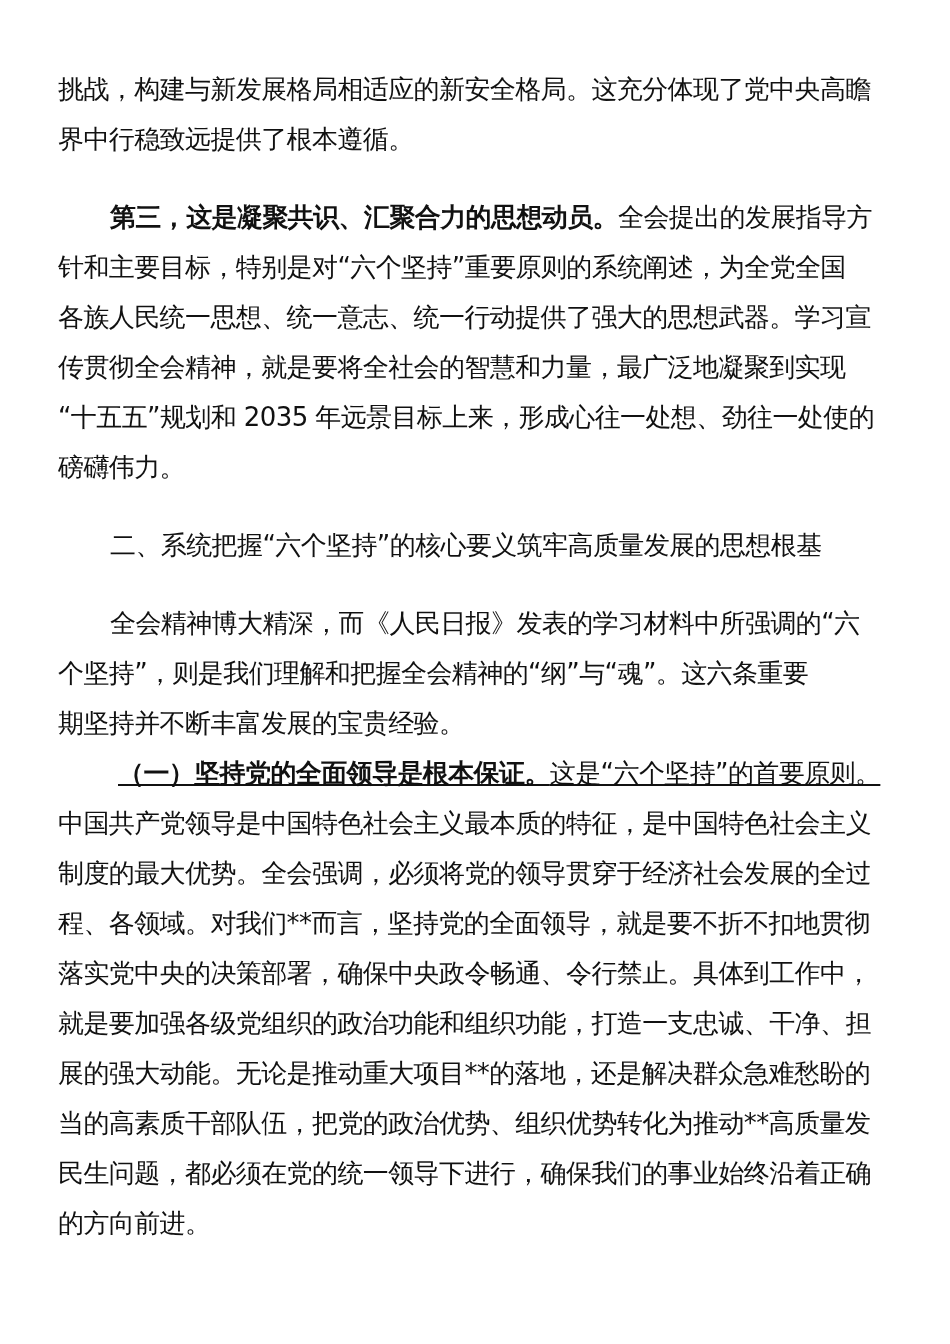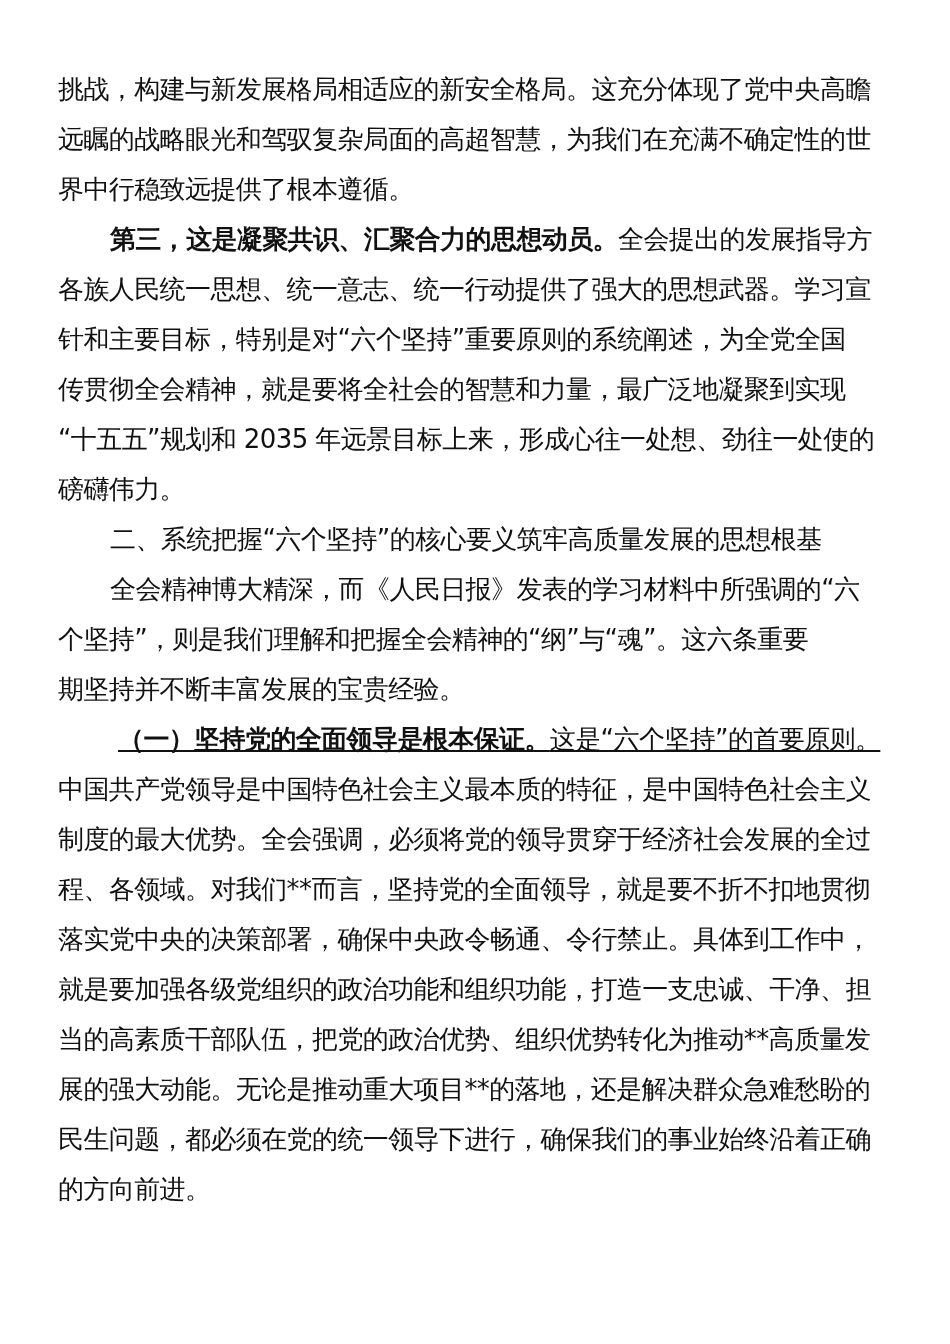--- a/index.html
+++ b/index.html
@@ -10,46 +10,45 @@
     }
     .lines {
       position: absolute; left: 58px; top: 67px; width: 840px;
       font-family: "DejaVu Sans", "Liberation Sans", sans-serif;
       font-size: 26px; color: #111111;
     }
     .line {
       height: 50px; line-height: 44px; white-space: nowrap;
       letter-spacing: -0.6px;
     }
-    .indent { padding-left: 52px; }
+    .indent { padding-left: 52px; margin-top: 28px; }
     .indent-b { padding-left: 60px; text-decoration: underline; }
     .b { font-weight: bold; }
   </style>
 </head>
 <body>
 
 <div class="page">
   <div class="lines">
     <div class="line"><span>挑战，构建与新发展格局相适应的新安全格局。这充分体现了党中央高瞻</span></div>
-    <div class="line"><span>远瞩的战略眼光和驾驭复杂局面的高超智慧，为我们在充满不确定性的世</span></div>
     <div class="line"><span>界中行稳致远提供了根本遵循。</span></div>
     <div class="line indent"><span class="b">第三，这是凝聚共识、汇聚合力的思想动员。</span><span>全会提出的发展指导方</span></div>
+    <div class="line"><span>针和主要目标，特别是对“六个坚持”重要原则的系统阐述，为全党全国</span></div>
     <div class="line"><span>各族人民统一思想、统一意志、统一行动提供了强大的思想武器。学习宣</span></div>
-    <div class="line"><span>针和主要目标，特别是对“六个坚持”重要原则的系统阐述，为全党全国</span></div>
     <div class="line"><span>传贯彻全会精神，就是要将全社会的智慧和力量，最广泛地凝聚到实现</span></div>
     <div class="line"><span>“十五五”规划和 2035 年远景目标上来，形成心往一处想、劲往一处使的</span></div>
     <div class="line"><span>磅礴伟力。</span></div>
     <div class="line indent"><span>二、系统把握“六个坚持”的核心要义筑牢高质量发展的思想根基</span></div>
     <div class="line indent"><span>全会精神博大精深，而《人民日报》发表的学习材料中所强调的“六</span></div>
     <div class="line"><span>个坚持”，则是我们理解和把握全会精神的“纲”与“魂”。这六条重要</span></div>
     <div class="line"><span>期坚持并不断丰富发展的宝贵经验。</span></div>
     <div class="line indent-b"><span class="b">（一）坚持党的全面领导是根本保证。</span><span>这是“六个坚持”的首要原则。</span></div>
     <div class="line"><span>中国共产党领导是中国特色社会主义最本质的特征，是中国特色社会主义</span></div>
     <div class="line"><span>制度的最大优势。全会强调，必须将党的领导贯穿于经济社会发展的全过</span></div>
     <div class="line"><span>程、各领域。对我们**而言，坚持党的全面领导，就是要不折不扣地贯彻</span></div>
     <div class="line"><span>落实党中央的决策部署，确保中央政令畅通、令行禁止。具体到工作中，</span></div>
     <div class="line"><span>就是要加强各级党组织的政治功能和组织功能，打造一支忠诚、干净、担</span></div>
+    <div class="line"><span>展的强大动能。无论是推动重大项目**的落地，还是解决群众急难愁盼的</span></div>
     <div class="line"><span>当的高素质干部队伍，把党的政治优势、组织优势转化为推动**高质量发</span></div>
-    <div class="line"><span>展的强大动能。无论是推动重大项目**的落地，还是解决群众急难愁盼的</span></div>
     <div class="line"><span>民生问题，都必须在党的统一领导下进行，确保我们的事业始终沿着正确</span></div>
     <div class="line"><span>的方向前进。</span></div>
   </div>
 </div>
 
 </body></html>

